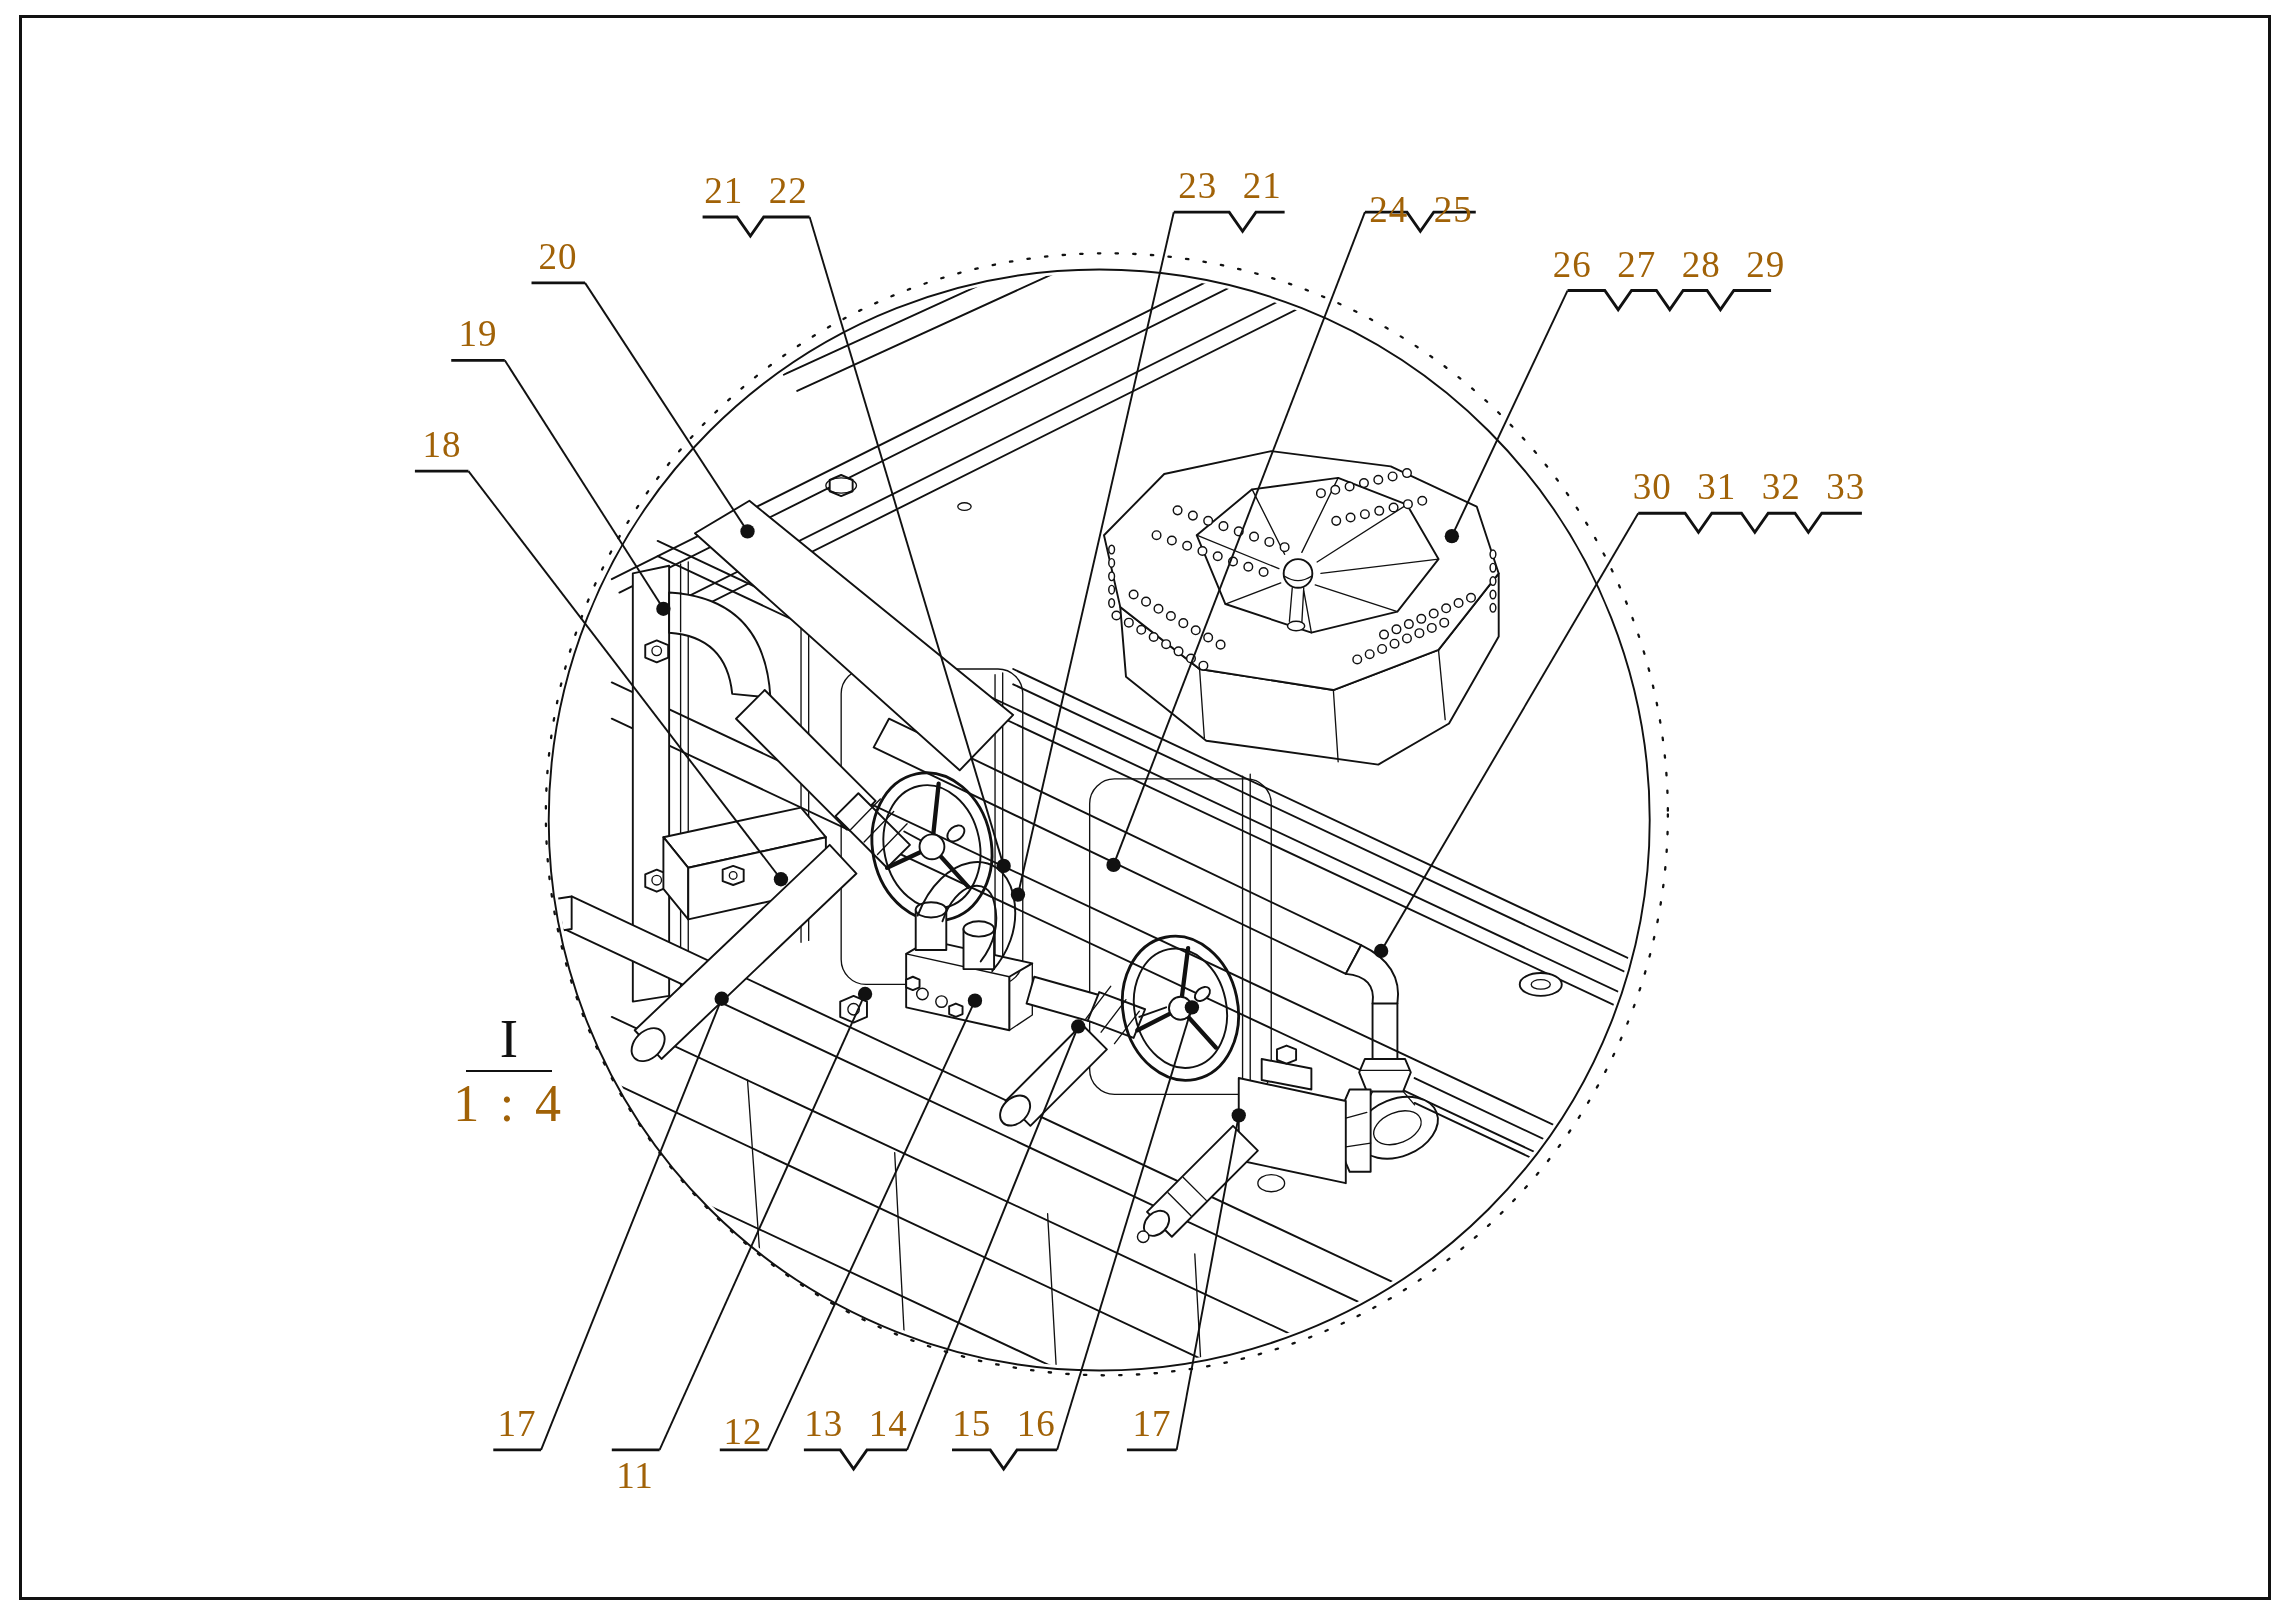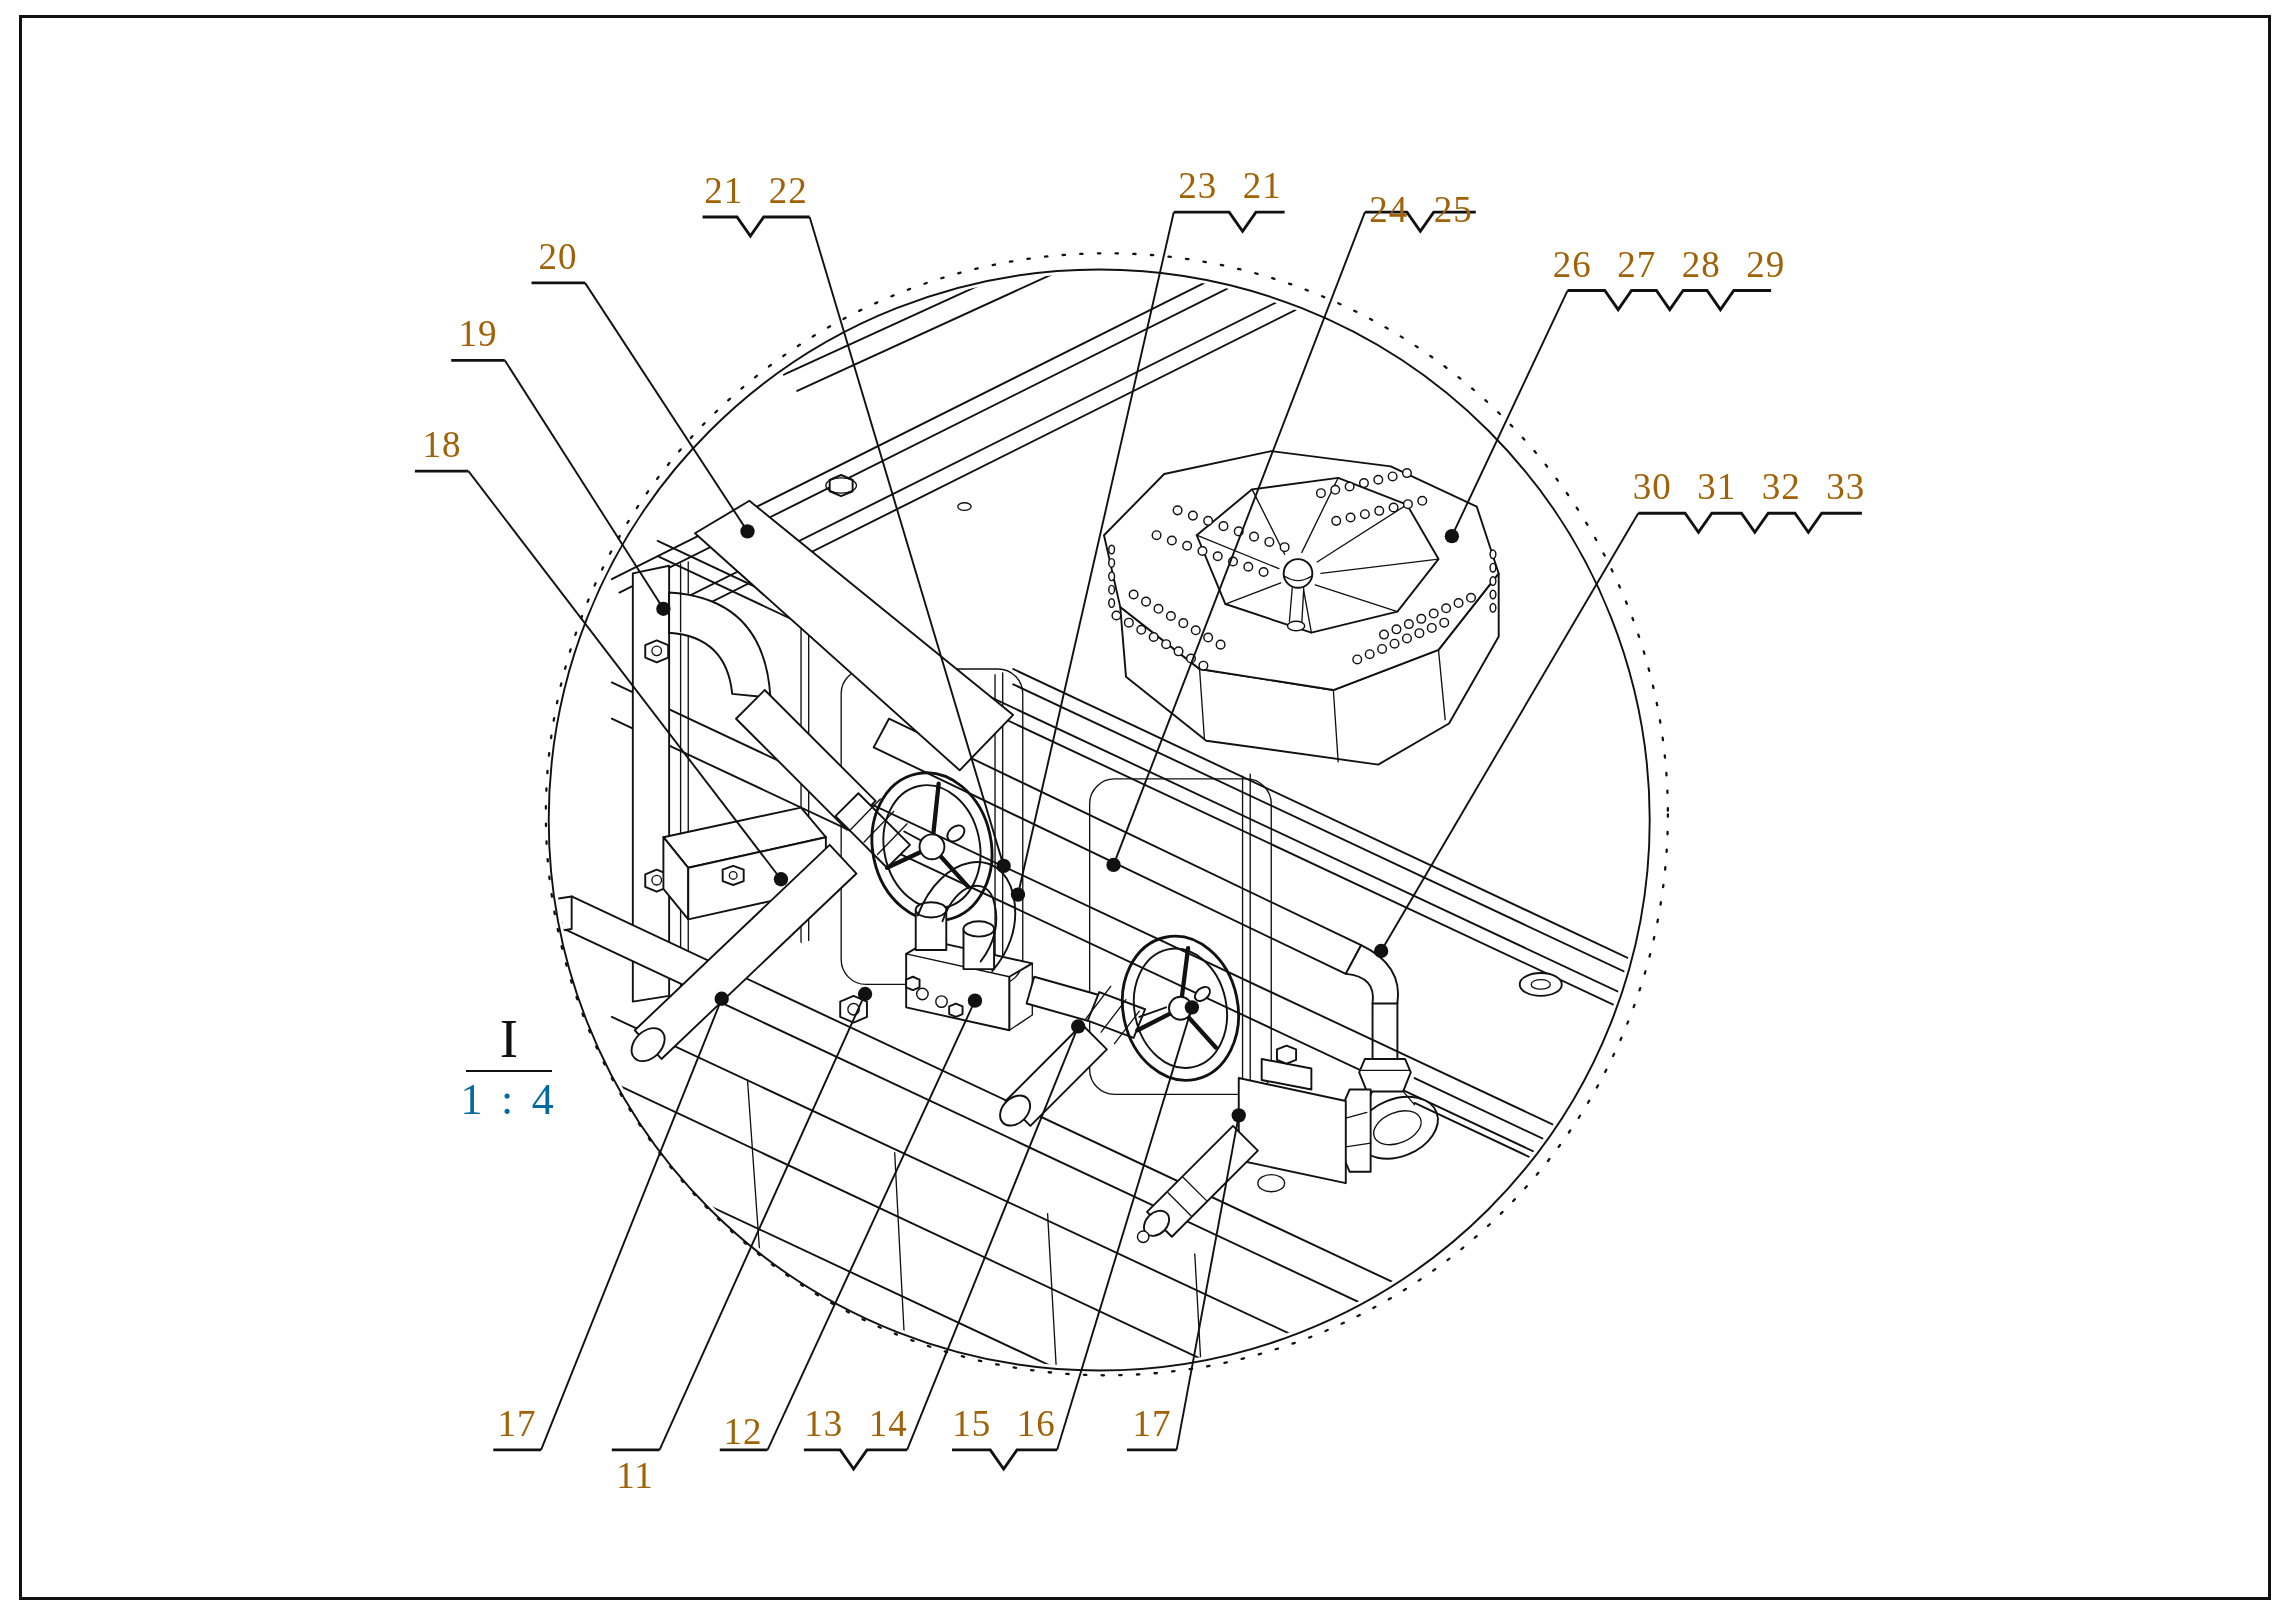--- a/index.html
+++ b/index.html
@@ -10,21 +10,21 @@
   svg{position:absolute;left:0;top:0;}
   .ln{fill:none;stroke:#111;stroke-width:2;stroke-linecap:round;stroke-linejoin:round;}
   .lt{fill:none;stroke:#111;stroke-width:1.4;stroke-linecap:round;}
   .wh{fill:#fff;stroke:#111;stroke-width:2;stroke-linejoin:round;}
   .hole{fill:#fff;stroke:#111;stroke-width:1.5;}
   .callout-label{position:absolute;transform:translateX(-50%);white-space:nowrap;
         font-size:37px;color:#a16207;letter-spacing:1px;word-spacing:15.3px;line-height:1;}
   #view-label{position:absolute;left:509px;top:1011px;transform:translateX(-50%);
         font-size:55px;color:#111;line-height:1;}
   #view-scale{position:absolute;left:509px;top:1078px;transform:translateX(-50%);
-        font-size:44px;color:#0369a1;line-height:1;letter-spacing:3.8px;}
+        font-size:52px;color:#a16207;line-height:1;letter-spacing:3.8px;}
   #view-bar{position:absolute;left:466px;top:1070px;width:86px;height:0;
         border-top:2.9px solid #111;}
 </style>
 </head>
 <body>
 
 <div id="page">
   <div id="border-frame"></div>
 
   <svg id="fig" width="2294" height="1619" viewBox="0 0 2400 1694">

